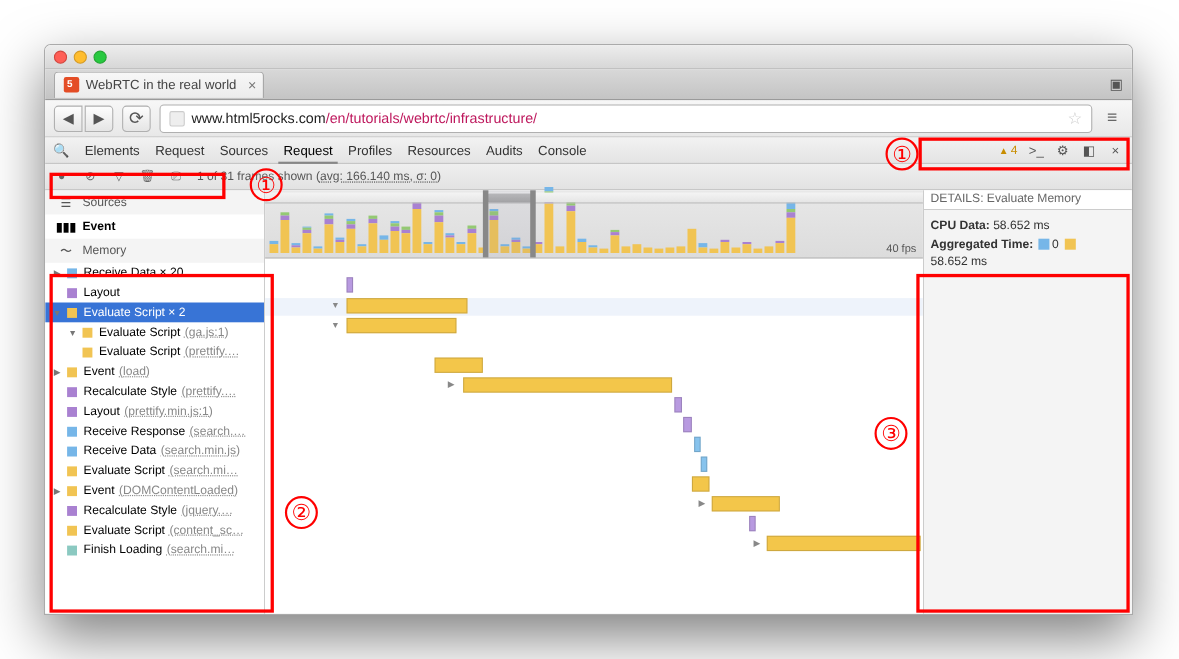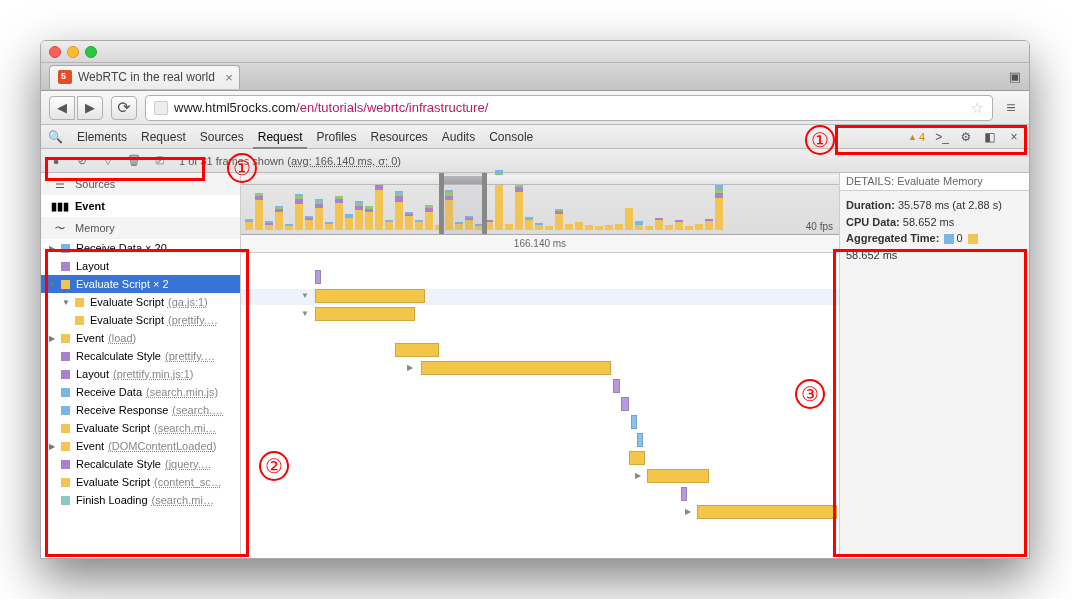--- a/index.html
+++ b/index.html
@@ -285,28 +285,28 @@
           </div>
           <div class="rec" style="padding-left: 6px;">
             <span class="tri"></span>
             <span class="sq c-purple"></span>
             <span>Layout</span> 
             <span class="dim">(prettify.min.js:1)</span>
           </div>
           <div class="rec" style="padding-left: 6px;">
             <span class="tri"></span>
             <span class="sq c-blue"></span>
+            <span>Receive Response</span> 
+            <span class="dim">(search.…</span>
+          </div>
+          <div class="rec" style="padding-left: 6px;">
+            <span class="tri"></span>
+            <span class="sq c-blue"></span>
             <span>Receive Data</span> 
             <span class="dim">(search.min.js)</span>
-          </div>
-          <div class="rec" style="padding-left: 6px;">
-            <span class="tri"></span>
-            <span class="sq c-blue"></span>
-            <span>Receive Response</span> 
-            <span class="dim">(search.…</span>
           </div>
           <div class="rec" style="padding-left: 6px;">
             <span class="tri"></span>
             <span class="sq c-yellow"></span>
             <span>Evaluate Script</span> 
             <span class="dim">(search.mi…</span>
           </div>
           <div class="rec" style="padding-left: 6px;">
             <span class="tri">▶</span>
             <span class="sq c-yellow"></span>
@@ -544,23 +544,20 @@
             <div class="ov-bar">
               <div class="ov-seg" style="height: 32px; background: rgb(241, 196, 83);"></div>
               <div class="ov-seg" style="height: 5px; background: rgb(169, 129, 209);"></div>
               <div class="ov-seg" style="height: 3px; background: rgb(148, 201, 115);"></div>
               <div class="ov-seg" style="height: 6px; background: rgb(118, 182, 232);"></div>
             </div>
           </div>
         <div class="ov-handle" style="left:198px;width:48px"></div>
         <span class="ov-fps">40 fps</span>
       </div>
-      <div class="ruler">
-          <span>166.140 ms</span>
-        </div>
       <div class="flame">
         <div class="sel-row" style="top:36px"></div>
 
         <div class="fbar purple" style="left:74px;top:17px;width:6px"></div>
         <span class="ftri" style="left:60px;top:38px">▼</span>
         <div class="fbar yellow" style="left:74px;top:36px;width:110px"></div>
         <span class="ftri" style="left:60px;top:56px">▼</span>
         <div class="fbar yellow" style="left:74px;top:54px;width:100px"></div>
         <div class="fbar yellow" style="left:154px;top:90px;width:44px"></div>
         <span class="ftri" style="left:166px;top:110px">▶</span>
@@ -574,21 +571,20 @@
         <div class="fbar yellow" style="left:406px;top:216px;width:62px"></div>
         <div class="fbar purple" style="left:440px;top:234px;width:6px"></div>
         <span class="ftri" style="left:444px;top:254px">▶</span>
         <div class="fbar yellow" style="left:456px;top:252px;width:140px"></div>
       </div>
     </div>
 
     <div class="right-panel">
       <div class="right-head">DETAILS: Evaluate Memory</div>
       <div class="right-body">
-        <div><b>Duration:</b>&nbsp;<span>35.578 ms (at 2.88 s)</span></div>
         <div><b>CPU Data:</b>&nbsp;<span>58.652 ms</span></div>
         <div><b>Aggregated Time:</b>
           <span class="legend-sq c-blue"></span><span>0</span>
           <span class="legend-sq c-yellow"></span>
         </div>
         <div>58.652 ms</div>
       </div>
     </div>
 
   </div>

